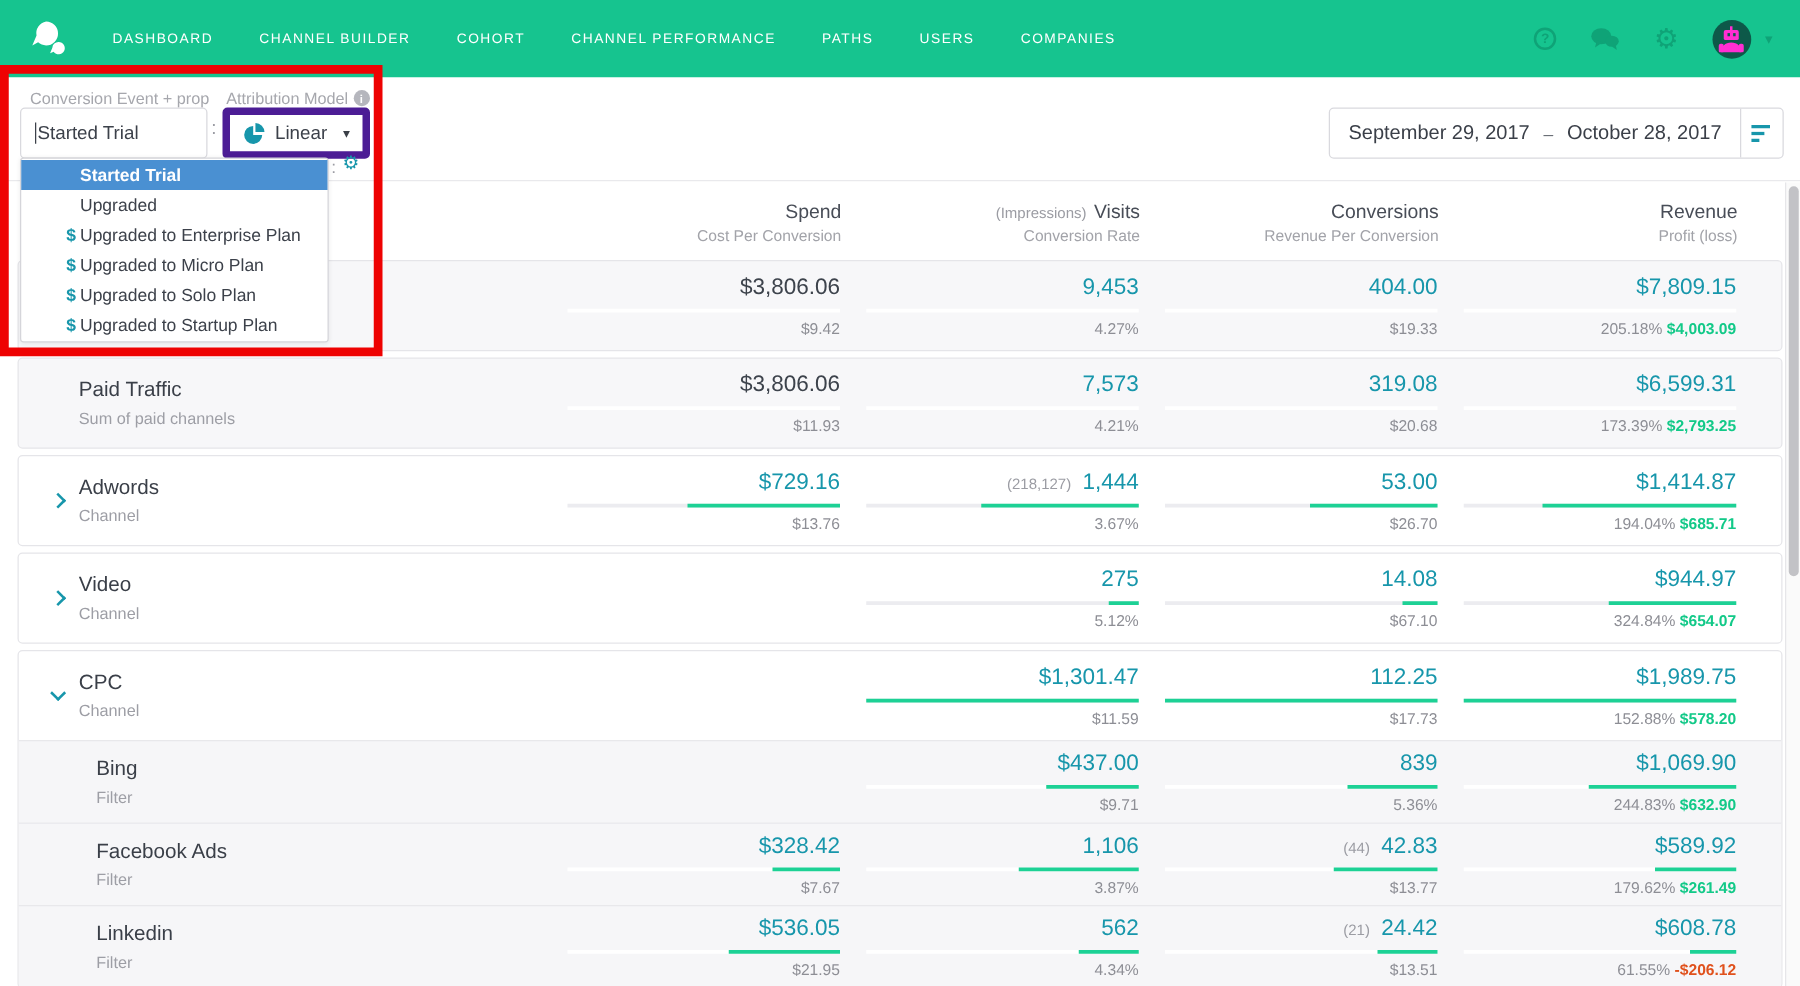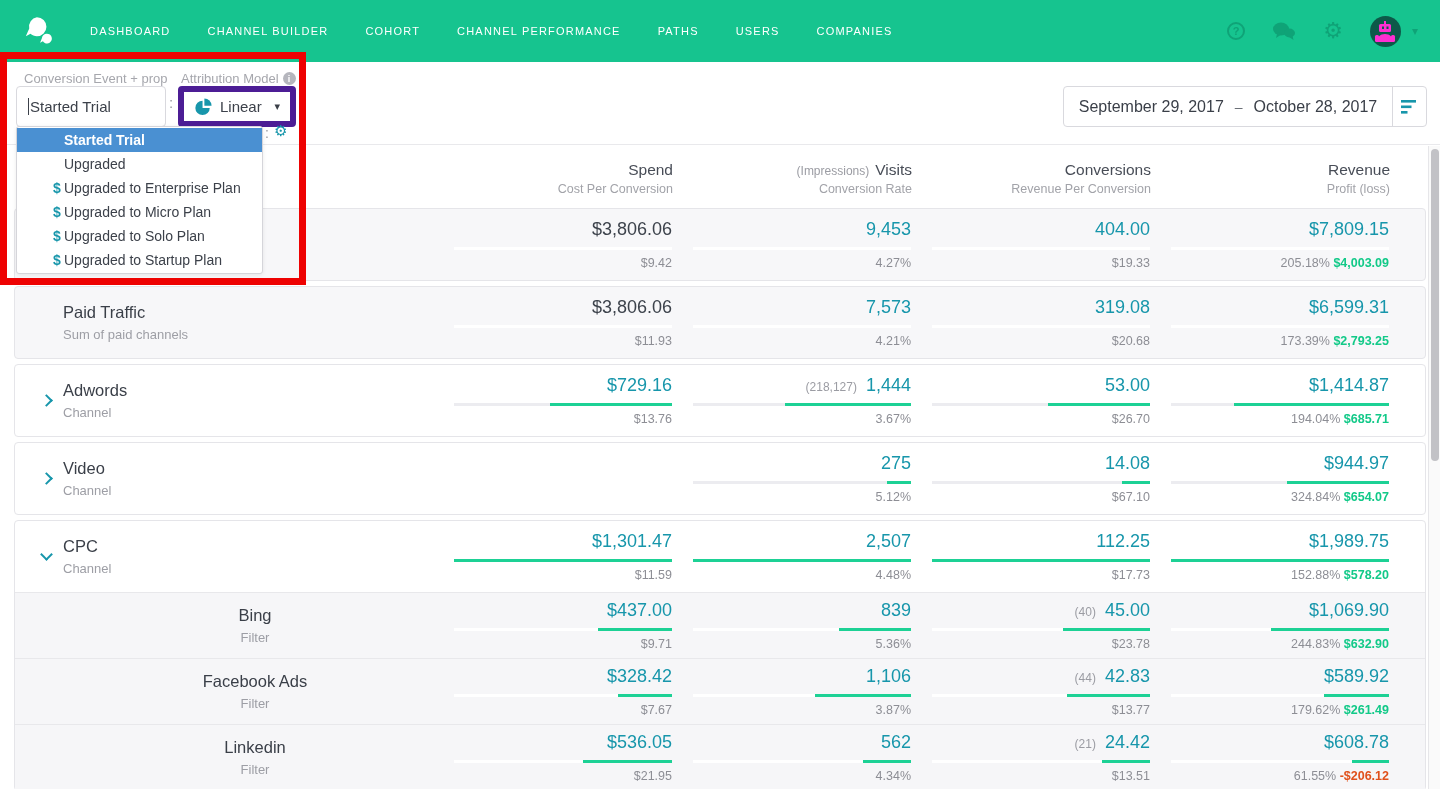--- a/index.html
+++ b/index.html
@@ -61,21 +61,21 @@
   .hcell { width:218px; margin-left:21px; text-align:right; }
   .htitle { font-size:15.5px; color:#484d57; }
   .hprefix { font-size:12px; color:#9b9ca3; margin-right:6px; }
   .hsub { font-size:12.5px; color:#a2a3a9; margin-top:3px; }
 
   .card { border:1px solid #e5e5e9; border-radius:4px; margin-bottom:5px; background:#fff; }
   .card.gray { background:#f7f7f9; }
   .row { display:flex; height:71px; padding-right:36px; position:relative; }
   .row.sub { height:66px; background:#f6f6f8; border-top:1px solid #e8e8eb; }
   .rowleft { flex:1; position:relative; padding-left:48px; display:flex; flex-direction:column; justify-content:center; }
-  .row.sub .rowleft { padding-left:62px;text-align:center; }
+  .row.sub .rowleft { padding-left:62px; }
   .rtitle { font-size:16.5px; color:#3a3f48; }
   .rsub { font-size:13px; color:#9d9ea5; margin-top:5px; }
   .chev { position:absolute; left:27px; top:50%; width:9px; height:9px;
     border-right:2.5px solid #1796ab; border-bottom:2.5px solid #1796ab; cursor:pointer; }
   .chev.right { transform:translateY(-5px) rotate(-45deg); }
   .chev.down  { transform:translateY(-7px) rotate(45deg); }
 
   .cell { width:218px; margin-left:21px; display:flex; flex-direction:column; justify-content:center; align-items:flex-end; }
   .vline { display:flex; align-items:baseline; margin-bottom:7px; }
   .prefix { font-size:12px; color:#9b9ca3; margin-right:9px; }
@@ -389,29 +389,20 @@
             <div class="vline">
               <span class="val">$1,301.47</span>
             </div>
             <div class="bar">
               <div class="fill" style="width: 100%;"></div>
             </div>
             <div class="subline">$11.59</div>
           </div>
           <div class="cell">
             <div class="vline">
-              <span class="val">2,507</span>
-            </div>
-            <div class="bar">
-              <div class="fill" style="width: 100%;"></div>
-            </div>
-            <div class="subline">4.48%</div>
-          </div>
-          <div class="cell">
-            <div class="vline">
               <span class="val">112.25</span>
             </div>
             <div class="bar">
               <div class="fill" style="width: 100%;"></div>
             </div>
             <div class="subline">$17.73</div>
           </div>
           <div class="cell">
             <div class="vline">
               <span class="val">$1,989.75</span>
@@ -437,30 +428,20 @@
             <div class="subline">$9.71</div>
           </div>
           <div class="cell">
             <div class="vline">
               <span class="val">839</span>
             </div>
             <div class="bar">
               <div class="fill" style="width: 33%;"></div>
             </div>
             <div class="subline">5.36%</div>
-          </div>
-          <div class="cell">
-            <div class="vline">
-              <span class="prefix">(40)</span>
-              <span class="val">45.00</span>
-            </div>
-            <div class="bar">
-              <div class="fill" style="width: 40%;"></div>
-            </div>
-            <div class="subline">$23.78</div>
           </div>
           <div class="cell">
             <div class="vline">
               <span class="val">$1,069.90</span>
             </div>
             <div class="bar">
               <div class="fill" style="width: 54%;"></div>
             </div>
             <div class="subline"><span class="pct">244.83% </span><span class="profit">$632.90</span></div>
           </div>

